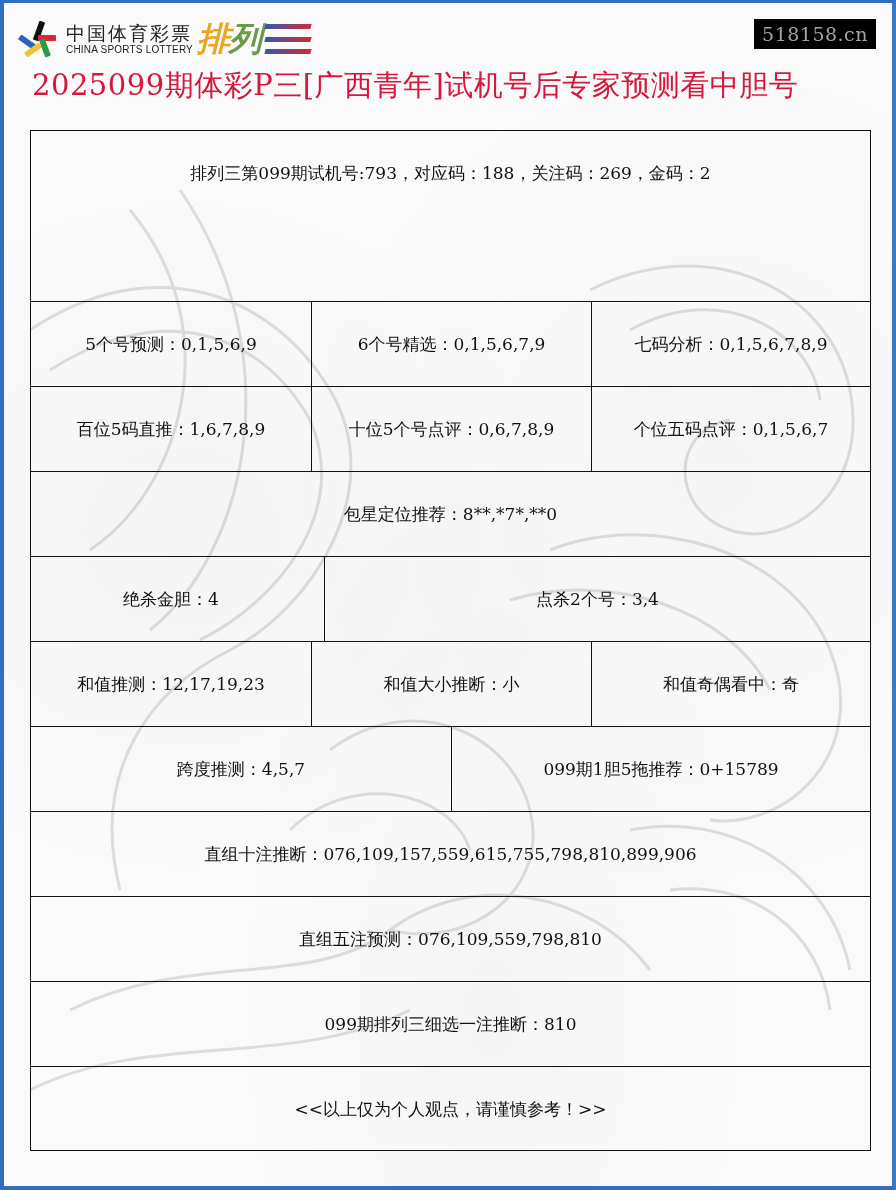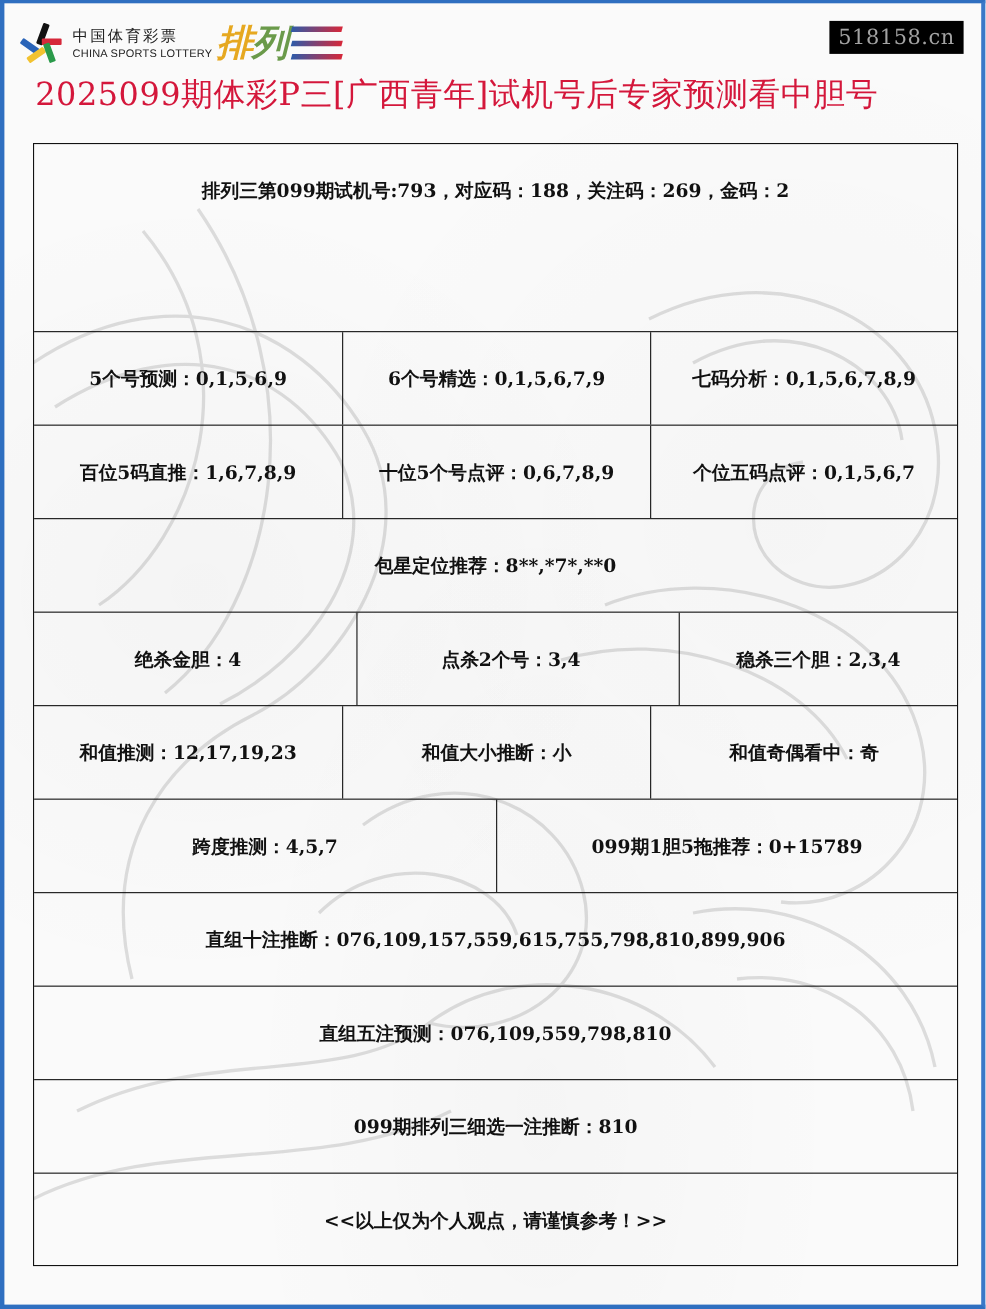--- a/index.html
+++ b/index.html
@@ -22,21 +22,21 @@
       radial-gradient(ellipse at 55% 85%, rgba(0,0,0,0.02) 0, rgba(0,0,0,0) 40%),
       #fafafa;
   }
   
   .watermark { position: absolute; left: 30px; top: 130px; width: 840px; height: 1020px; pointer-events: none; opacity: 0.16; }
 
   .logo { position: absolute; left: 18px; top: 18px; height: 42px; display: flex; align-items: center; }
   .logo-star { width: 40px; height: 40px; position: relative; }
   .logo-star span { position: absolute; display: block; width: 6px; border-radius: 1px; }
   .logo-cn { margin-left: 8px; display: flex; flex-direction: column; justify-content: center; }
-  .logo-cn .cn { font-family: "DejaVu Sans", sans-serif; font-size: 14px; color: #222; letter-spacing: 2px; line-height: 22px; }
+  .logo-cn .cn { font-family: "DejaVu Sans", sans-serif; font-size: 19px; color: #222; letter-spacing: 2px; line-height: 22px; }
   .logo-cn .en { font-family: "Liberation Sans", sans-serif; font-weight: normal; font-size: 10px; color: #222; letter-spacing: 0.2px; line-height: 12px; }
   .logo-pl3 { margin-left: 4px; display: flex; align-items: center; font-family: "DejaVu Sans", sans-serif; font-weight: bold; font-style: italic; font-size: 33px; letter-spacing: -1px; }
   .logo-pl3 .c1 { color: #e6a820; }
   .logo-pl3 .c2 { color: #6a9a4a; }
   .logo-san { display: inline-flex; flex-direction: column; justify-content: space-between; width: 46px; height: 30px; margin-left: 4px; }
   .logo-san i { display: block; height: 5px; background: linear-gradient(90deg, #2e5aa8, #d6283a); transform: skewX(-15deg); }
 
   .site-badge {
     position: absolute; right: 20px; top: 19px;
     background: #000; color: #a3a3a3;
@@ -47,21 +47,21 @@
     position: absolute; left: 32px; top: 66px; width: 840px;
     color: #d4173b; font-size: 29px; white-space: nowrap; letter-spacing: 0.5px;
     font-family: "DejaVu Serif", "Liberation Serif", serif;
   }
 
   .grid {
     position: absolute; left: 30px; top: 130px; width: 841px; height: 1021px;
     box-sizing: border-box;
     border: 1.5px solid #111;
   }
-  .row { position: absolute; left: 0; width: 100%; height: 85px; box-sizing: border-box; border-top: 1.5px solid #111; display: flex; font-weight: bold; }
+  .row { position: absolute; left: 0; width: 100%; height: 85px; box-sizing: border-box; border-top: 1.5px solid #111; display: flex; }
   .row.first { border-top: none; }
   .cell {
     height: 100%; display: flex; align-items: center; justify-content: center;
     font-size: 17px; color: #111; box-sizing: border-box; white-space: nowrap;
     font-family: "DejaVu Serif", "Liberation Serif", serif;
   }
   .cell + .cell { border-left: 1.5px solid #111; }
   .c3 { width: 280px; }
   .c3:last-child { flex: 1; }
   .c2a { width: 420px; }
@@ -130,21 +130,20 @@
     <div class="cell c3">百位5码直推：1,6,7,8,9</div>
     <div class="cell c3">十位5个号点评：0,6,7,8,9</div>
     <div class="cell c3">个位五码点评：0,1,5,6,7</div>
   </div>
   <div class="row" style="top:340px;">
     <div class="cell c1">包星定位推荐：8**,*7*,**0</div>
   </div>
   <div class="row" style="top:425px;gap:13px;">
     <div class="cell c3">绝杀金胆：4</div>
     <div class="cell c3">点杀2个号：3,4</div>
-    <div class="cell c3">稳杀三个胆：2,3,4</div>
   </div>
   <div class="row" style="top:510px;">
     <div class="cell c3">和值推测：12,17,19,23</div>
     <div class="cell c3">和值大小推断：小</div>
     <div class="cell c3">和值奇偶看中：奇</div>
   </div>
   <div class="row" style="top:595px;">
     <div class="cell c2a">跨度推测：4,5,7</div>
     <div class="cell c2b">099期1胆5拖推荐：0+15789</div>
   </div>

